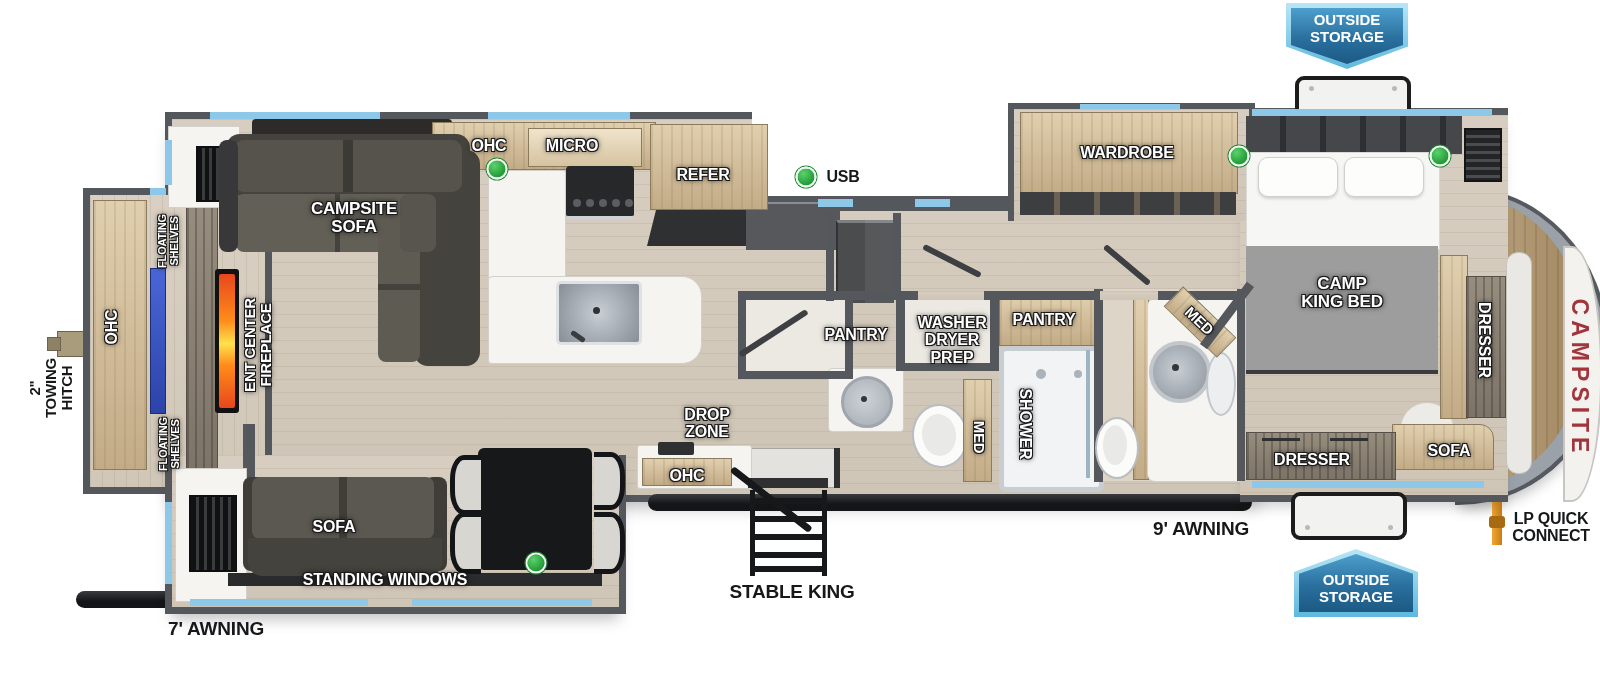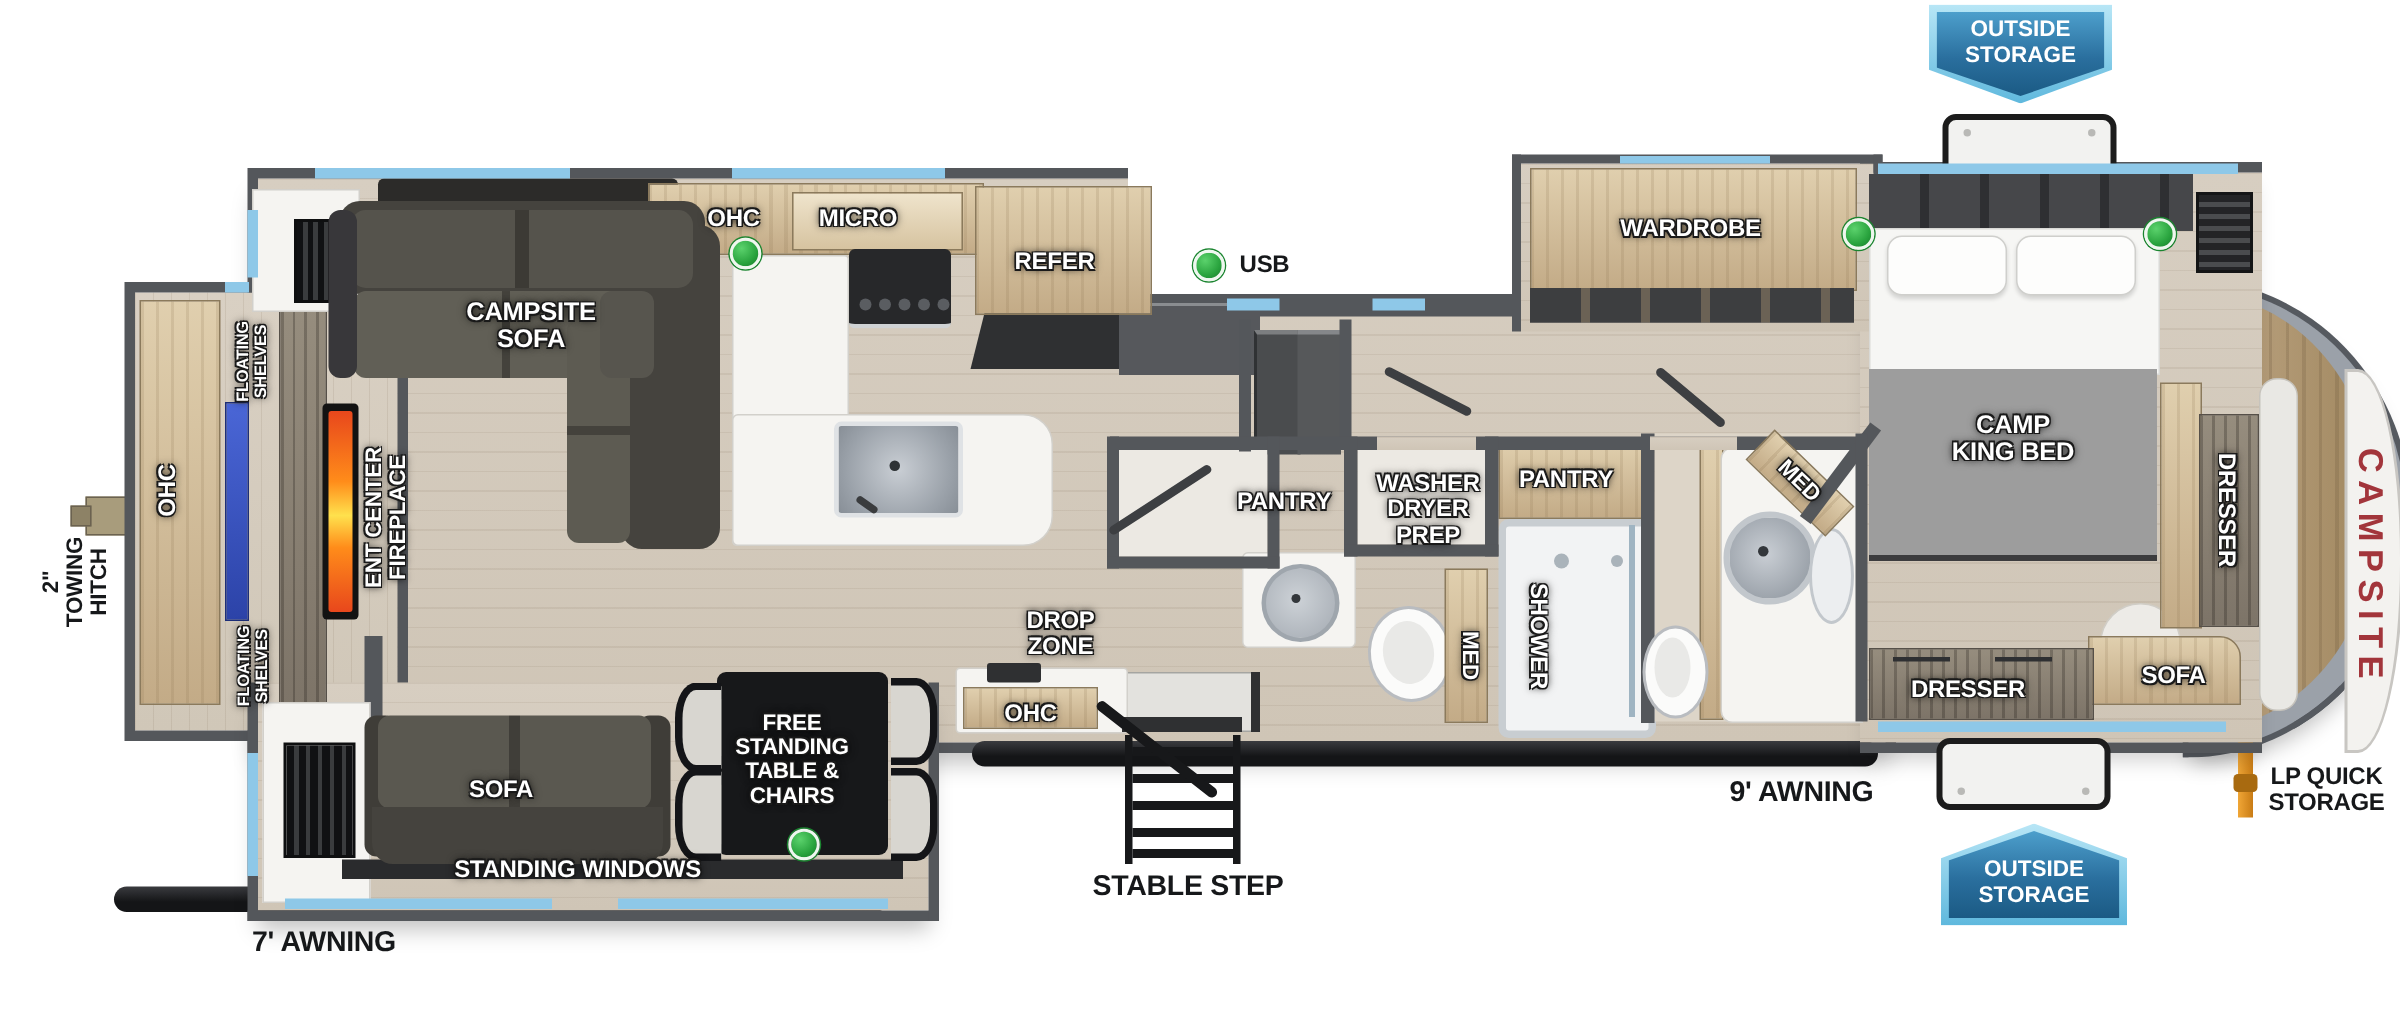--- a/index.html
+++ b/index.html
@@ -266,41 +266,37 @@
       <div class="lbl w" style="left: 952px; top: 340px; font-size: 16px; --r: 0deg;">WASHER
 DRYER
 PREP</div>
       <div class="lbl w" style="left: 1044px; top: 320px; font-size: 16px; --r: 0deg;">PANTRY</div>
       <div class="lbl w" style="left: 1025px; top: 424px; font-size: 16px; --r: 90deg;">SHOWER</div>
       <div class="lbl w" style="left: 979px; top: 437px; font-size: 15px; --r: 90deg;">MED</div>
       <div class="lbl w" style="left: 1199px; top: 321px; font-size: 15px; --r: 44deg;">MED</div>
       <div class="lbl w" style="left: 707px; top: 423px; font-size: 16px; --r: 0deg;">DROP
 ZONE</div>
       <div class="lbl w" style="left: 687px; top: 476px; font-size: 16px; --r: 0deg;">OHC</div>
-      <div class="lbl w" style="left: 528px; top: 507px; font-size: 15px; --r: 0deg;">FREE
-STANDING
-TABLE &amp;
-CHAIRS</div>
       <div class="lbl w" style="left: 334px; top: 527px; font-size: 16px; --r: 0deg;">SOFA</div>
       <div class="lbl w" style="left: 385px; top: 580px; font-size: 16px; --r: 0deg;">STANDING WINDOWS</div>
       <div class="lbl w" style="left: 258px; top: 345px; font-size: 15px; --r: -90deg;">ENT CENTER
 FIREPLACE</div>
       <div class="lbl w" style="left: 112px; top: 327px; font-size: 16px; --r: -90deg;">OHC</div>
       <div class="lbl w" style="left: 169px; top: 241px; font-size: 11px; --r: -90deg;">FLOATING
 SHELVES</div>
       <div class="lbl w" style="left: 170px; top: 444px; font-size: 11px; --r: -90deg;">FLOATING
 SHELVES</div>
       <div class="lbl k" style="left: 51px; top: 388px; font-size: 15px; --r: -90deg;">2"
 TOWING
 HITCH</div>
       <div class="lbl k" style="left: 216px; top: 629px; font-size: 19px; --r: 0deg;">7' AWNING</div>
-      <div class="lbl k" style="left: 792px; top: 592px; font-size: 19px; --r: 0deg;">STABLE STEP</div>
+      <div class="lbl k" style="left: 792px; top: 592px; font-size: 19px; --r: 0deg;">STABLE KING</div>
       <div class="lbl k" style="left: 1201px; top: 529px; font-size: 19px; --r: 0deg;">9' AWNING</div>
       <div class="lbl k" style="left: 1551px; top: 527px; font-size: 16px; --r: 0deg;">LP QUICK
-STORAGE</div>
+CONNECT</div>
       <div class="lbl brand" style="left: 1580px; top: 378px; font-size: 23px; --r: 90deg;">CAMPSITE</div>
       <div class="dot" style="left: 497px; top: 169px;"></div>
       <div class="dot" style="left: 806px; top: 177px;"></div>
       <div class="dot" style="left: 1239px; top: 156px;"></div>
       <div class="dot" style="left: 1440px; top: 156px;"></div>
       <div class="dot" style="left: 536px; top: 563px;"></div>
     </div>
 </div>
 
 </body></html>

